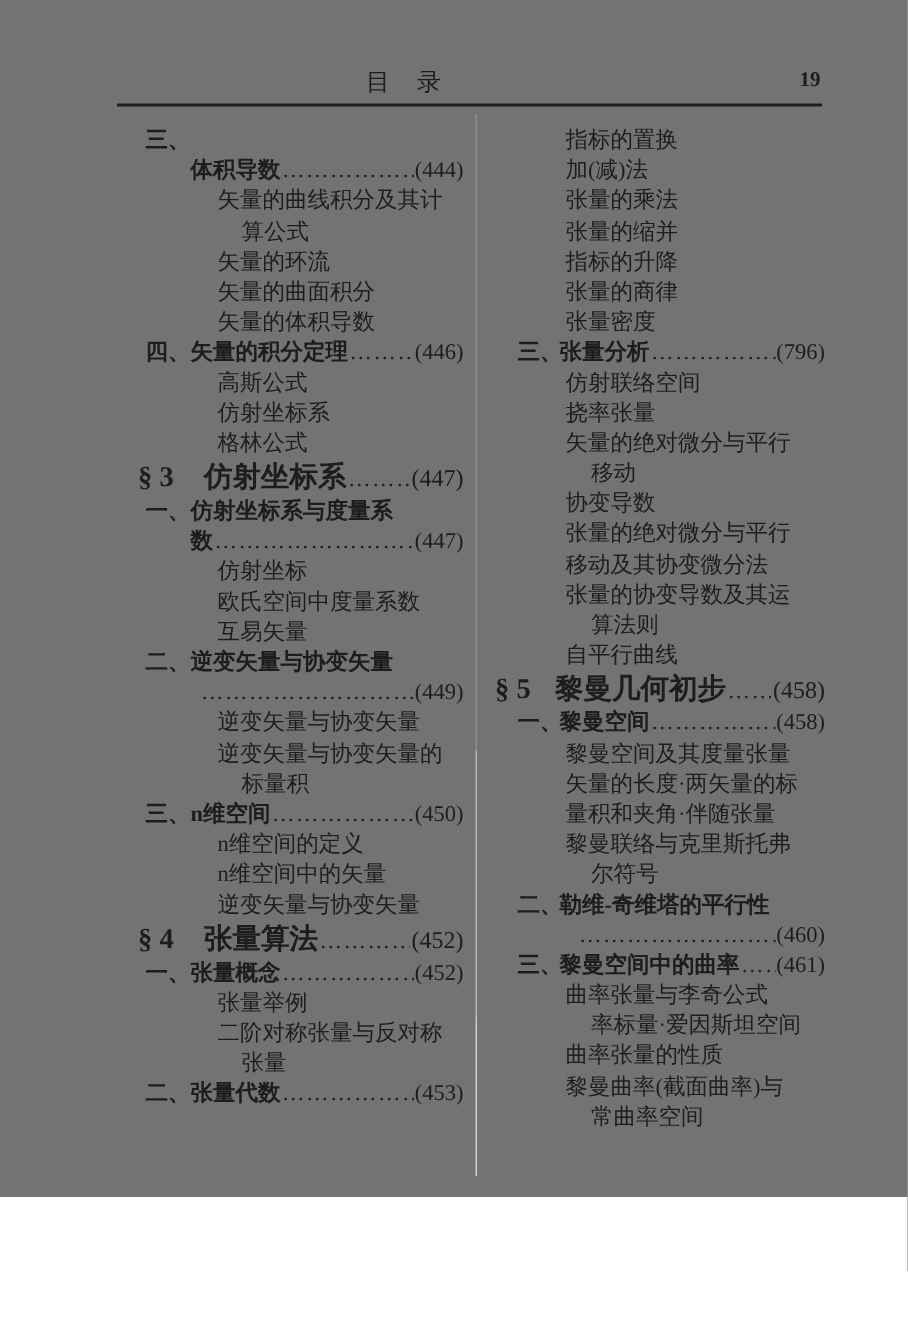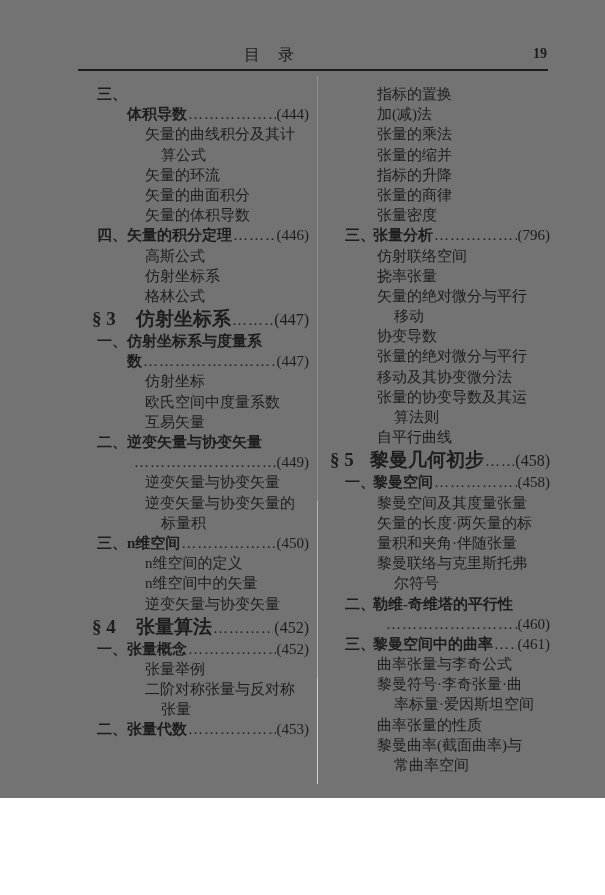--- a/index.html
+++ b/index.html
@@ -274,23 +274,20 @@
       </div>
       <div class="line l1">
         <span class="num">三、</span>
         <span class="txt">黎曼空间中的曲率</span>
         <span class="leader">…………………………………………………………………………………………………………</span>
         <span class="pg">(461)</span>
       </div>
       <div class="line sub">
         <span class="txt">曲率张量与李奇公式</span>
       </div>
-      <div class="line sub">
-        <span class="txt">黎曼符号·李奇张量·曲</span>
-      </div>
       <div class="line cont">
         <span class="txt">率标量·爱因斯坦空间</span>
       </div>
       <div class="line sub">
         <span class="txt">曲率张量的性质</span>
       </div>
       <div class="line sub">
         <span class="txt">黎曼曲率(截面曲率)与</span>
       </div>
       <div class="line cont">

